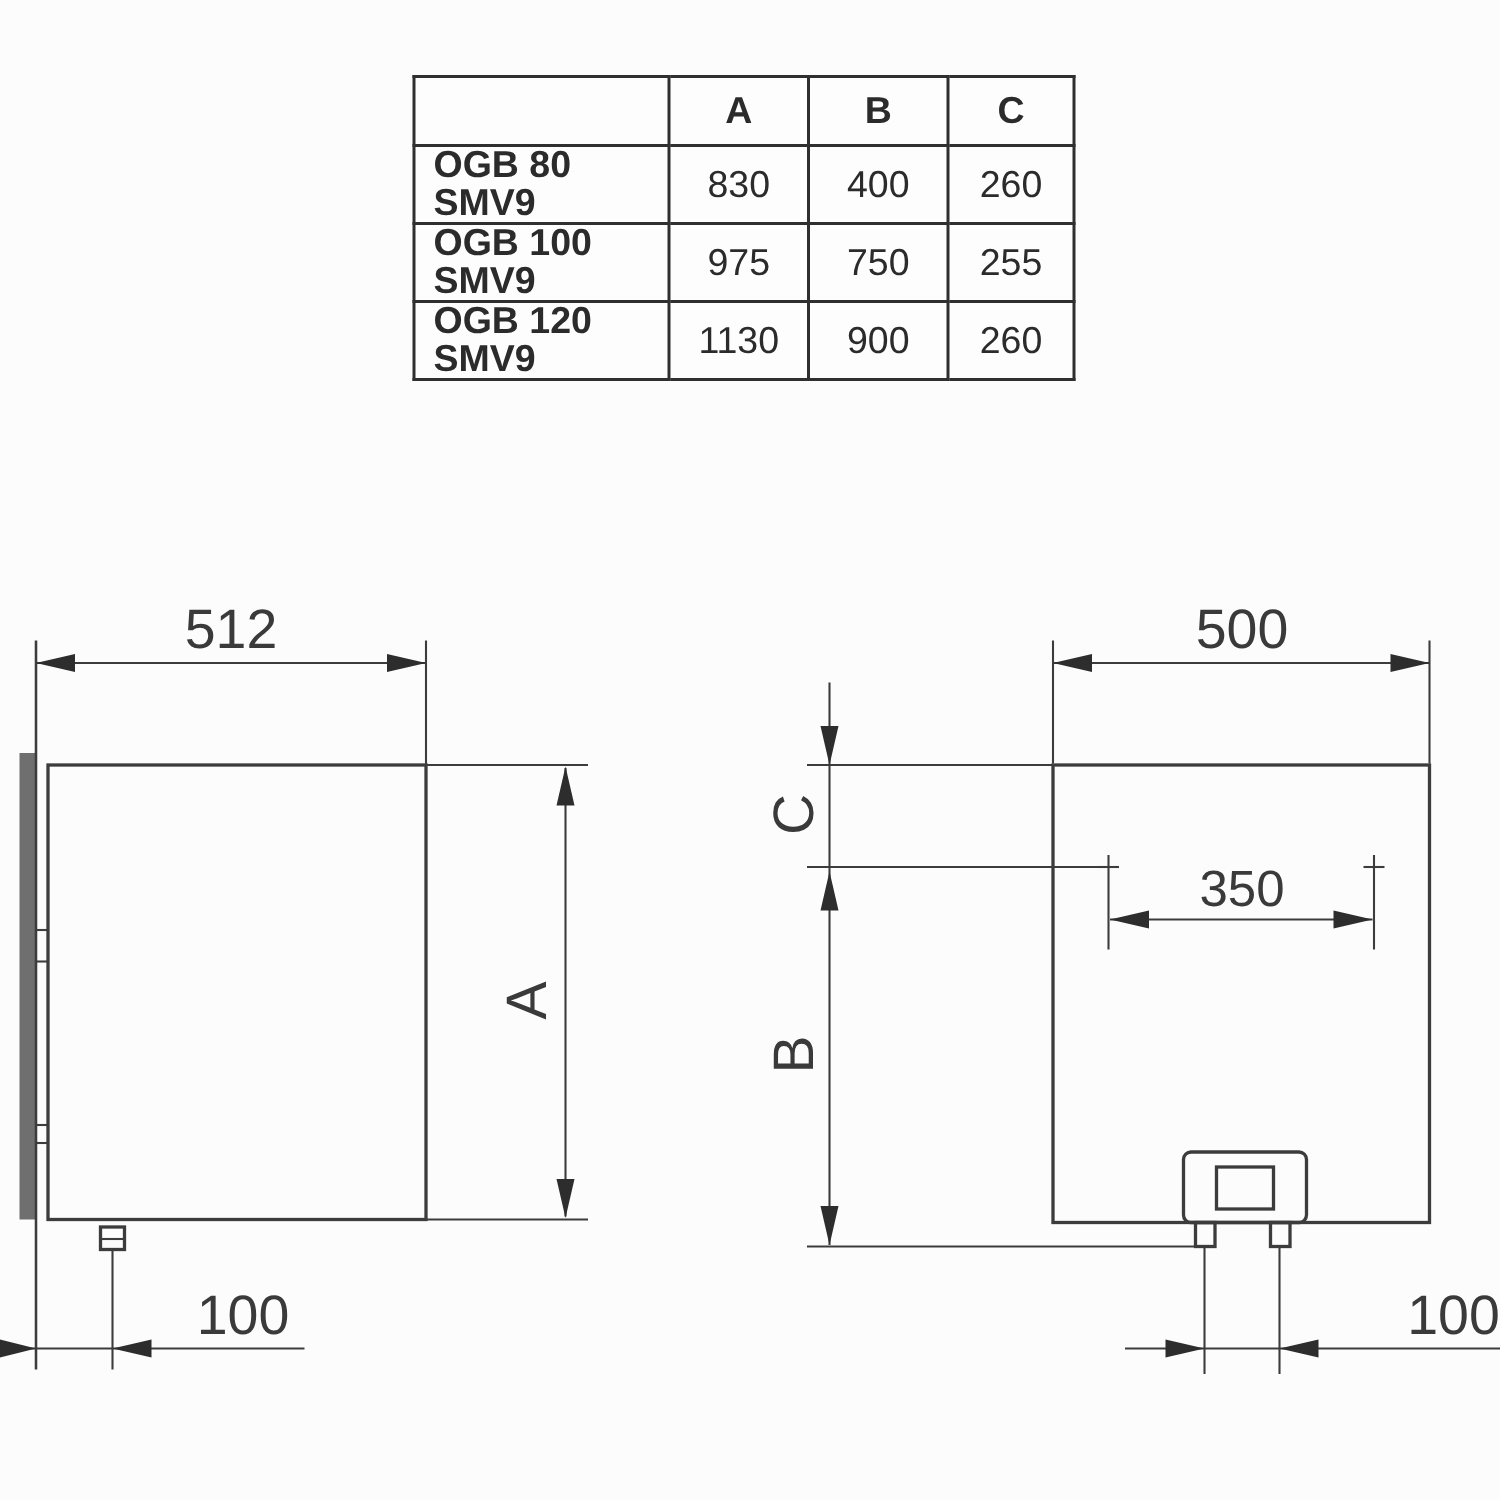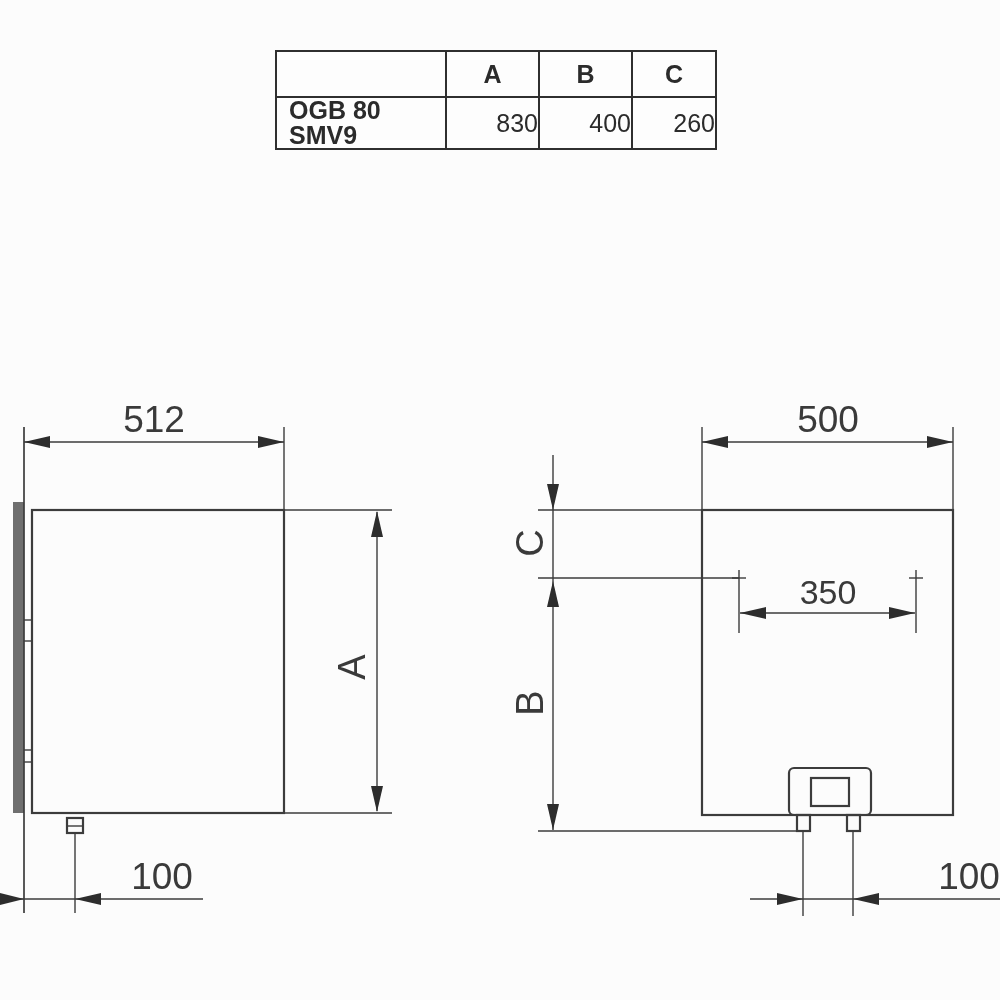--- a/index.html
+++ b/index.html
@@ -17,21 +17,21 @@
   .dim-table th,.dim-table td{
     border:2px solid #2f2f2f;height:44px;padding:0;
     font-size:25px;line-height:1;vertical-align:middle;
   }
   .dim-table .col-model{width:168px;}
   .dim-table .col-a{width:91px;}
   .dim-table .col-b{width:91px;}
   .dim-table .col-c{width:82px;}
   .dim-table thead th{font-weight:bold;text-align:center;}
   .dim-table tbody th{font-weight:bold;text-align:left;padding-left:12px;}
-  .dim-table tbody td{font-weight:normal;text-align:right;}
+  .dim-table tbody td{font-weight:normal;text-align:center;}
   
   .drawing{position:absolute;left:0;top:0;}
   .drawing line,.drawing rect.outline{stroke:#3c3c3c;fill:none;}
   .drawing .thin{stroke-width:1.4px;}
   .drawing .med{stroke-width:1.7px;}
   .drawing .thick{stroke-width:2.2px;}
   .drawing .filled{fill:#fdfdfd;}
   .drawing polygon{fill:#2d2d2d;stroke:none;}
   .drawing text{
     fill:#3a3a3a;font-family:"Liberation Sans",sans-serif;
@@ -52,20 +52,32 @@
         <th class="col-a">A</th>
         <th class="col-b">B</th>
         <th class="col-c">C</th>
       </tr>
     </thead>
     <tbody>
       <tr>
         <th>OGB 80 SMV9</th>
         <td>830</td>
         <td>400</td>
+        <td>260</td>
+      </tr>
+      <tr>
+        <th>OGB 100 SMV9</th>
+        <td>975</td>
+        <td>750</td>
+        <td>255</td>
+      </tr>
+      <tr>
+        <th>OGB 120 SMV9</th>
+        <td>1130</td>
+        <td>900</td>
         <td>260</td>
       </tr>
     </tbody>
   </table>
 
   <svg class="drawing" width="1000" height="1000" viewBox="0 0 1000 1000">
 
     <g>
       <rect class="wall-rail" x="13" y="502" width="11" height="311"></rect>
       <line class="med" x1="24" y1="427" x2="24" y2="913"></line>

